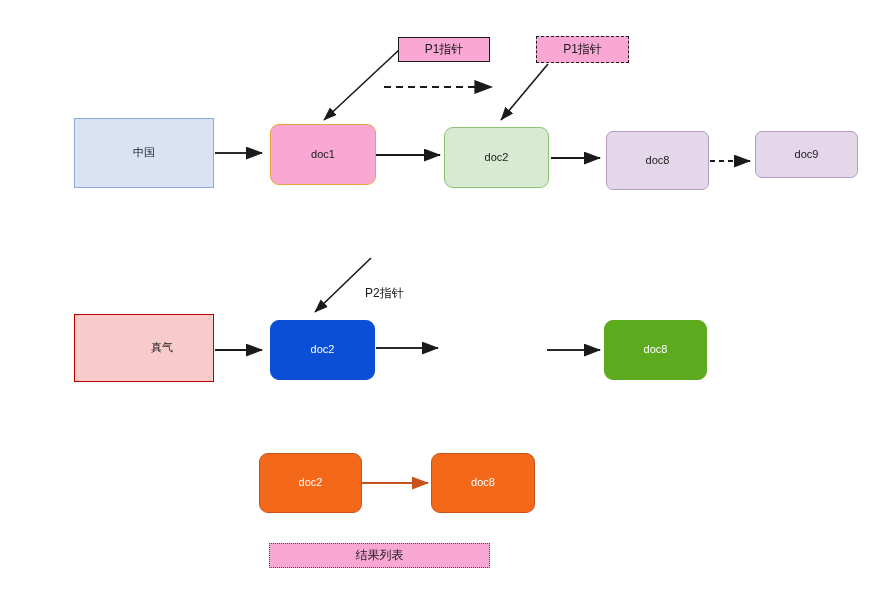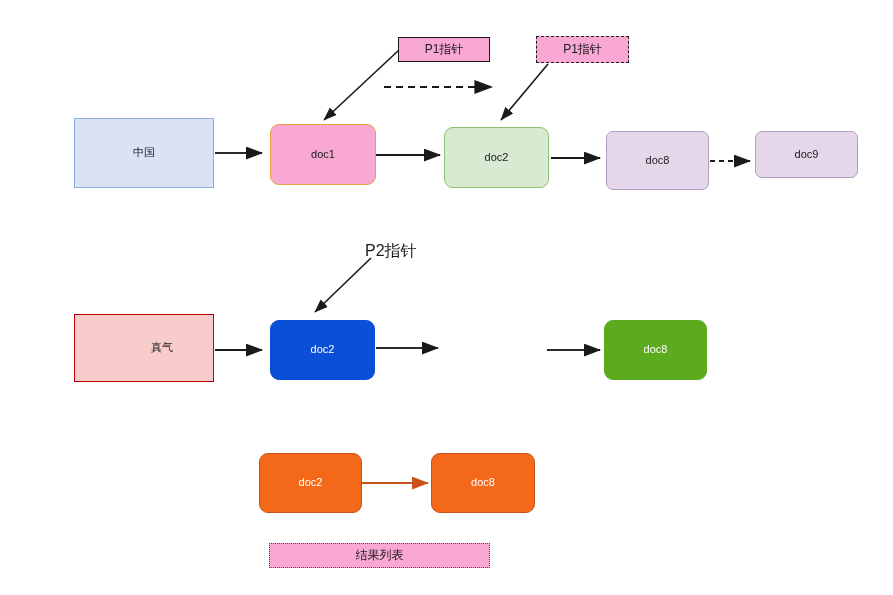--- a/index.html
+++ b/index.html
@@ -96,25 +96,26 @@
     font-size: 12px;
     color: #1a1a1a;
     background: #f9a8d4;
     user-select: none;
   }
   .label-solid { border: 1.4px solid #1a1a1a; }
   .label-dashed { border: 1.6px dashed #1a1a1a; }
   .label-dotted { border: 1.4px dotted #4a4a4a; }
   .label-plain {
     position: absolute;
-    font-size: 16px;
+    font-size: 12px;
     color: #1a1a1a;
     background: transparent;
     white-space: nowrap;
     user-select: none;
+    margin-top: 44px;
   }
   svg.edges {
     position: absolute;
     left: 0;
     top: 0;
     width: 893px;
     height: 595px;
     pointer-events: none;
   }
 </style>

